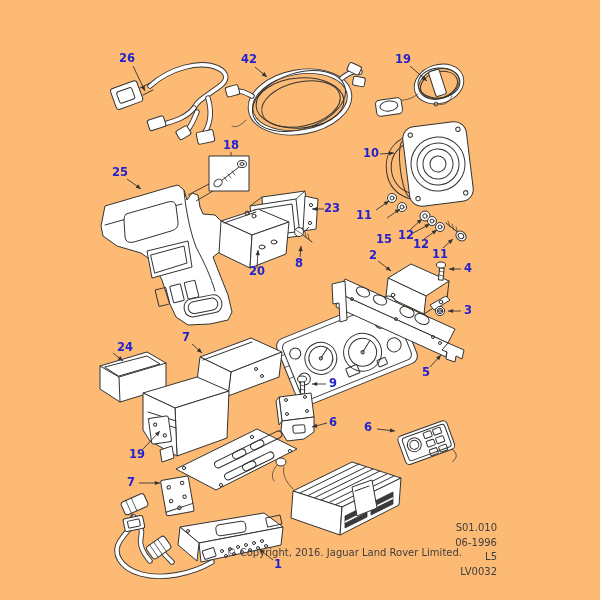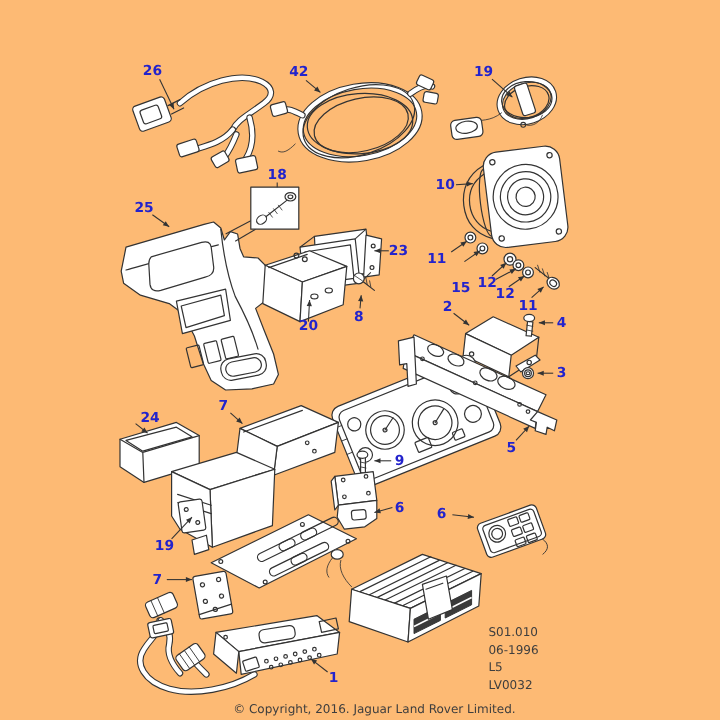--- a/index.html
+++ b/index.html
@@ -13,26 +13,26 @@
     font-family:"DejaVu Sans","Liberation Sans",sans-serif;
   }
   .stage svg{position:absolute;left:0;top:0;}
   .callout{
     position:absolute;transform:translate(-50%,-50%);
     font-family:"DejaVu Sans","Liberation Sans",sans-serif;
     font-weight:bold;font-size:11.5px;color:var(--callout-blue);
     cursor:pointer;white-space:nowrap;line-height:1;
   }
   .refblock{
-    position:absolute;left:407px;top:521px;width:90px;text-align:left;
+    position:absolute;left:407px;top:521px;width:90px;text-align:right;
     font-size:10px;line-height:14.5px;color:var(--text-gray);
   }
   .copyright{
-    position:absolute;left:162px;top:547px;width:300px;text-align:center;
-    font-size:10px;color:var(--text-gray);margin-top:39px;
+    position:absolute;left:162px;top:547px;width:300px;text-align:right;
+    font-size:10px;color:var(--text-gray);
   }
   .f{fill:#ffffff;stroke:var(--line-art);stroke-width:1;stroke-linejoin:round;}
   .ln{fill:none;stroke:var(--line-art);stroke-width:1;stroke-linecap:round;stroke-linejoin:round;}
   .th{fill:none;stroke:var(--line-art);stroke-width:.7;stroke-linecap:round;}
   .tube{fill:none;stroke:var(--line-art);stroke-width:5.4;stroke-linecap:round;}
   .tin{fill:none;stroke:#ffffff;stroke-width:3.6;stroke-linecap:round;}
   .dk{fill:#3a3a3a;stroke:var(--line-art);stroke-width:.8;}
   .wl{fill:none;stroke:#ffffff;stroke-width:1.4;}
   line.leader,line.plain{stroke:var(--line-art);stroke-width:.9;}
 </style>

